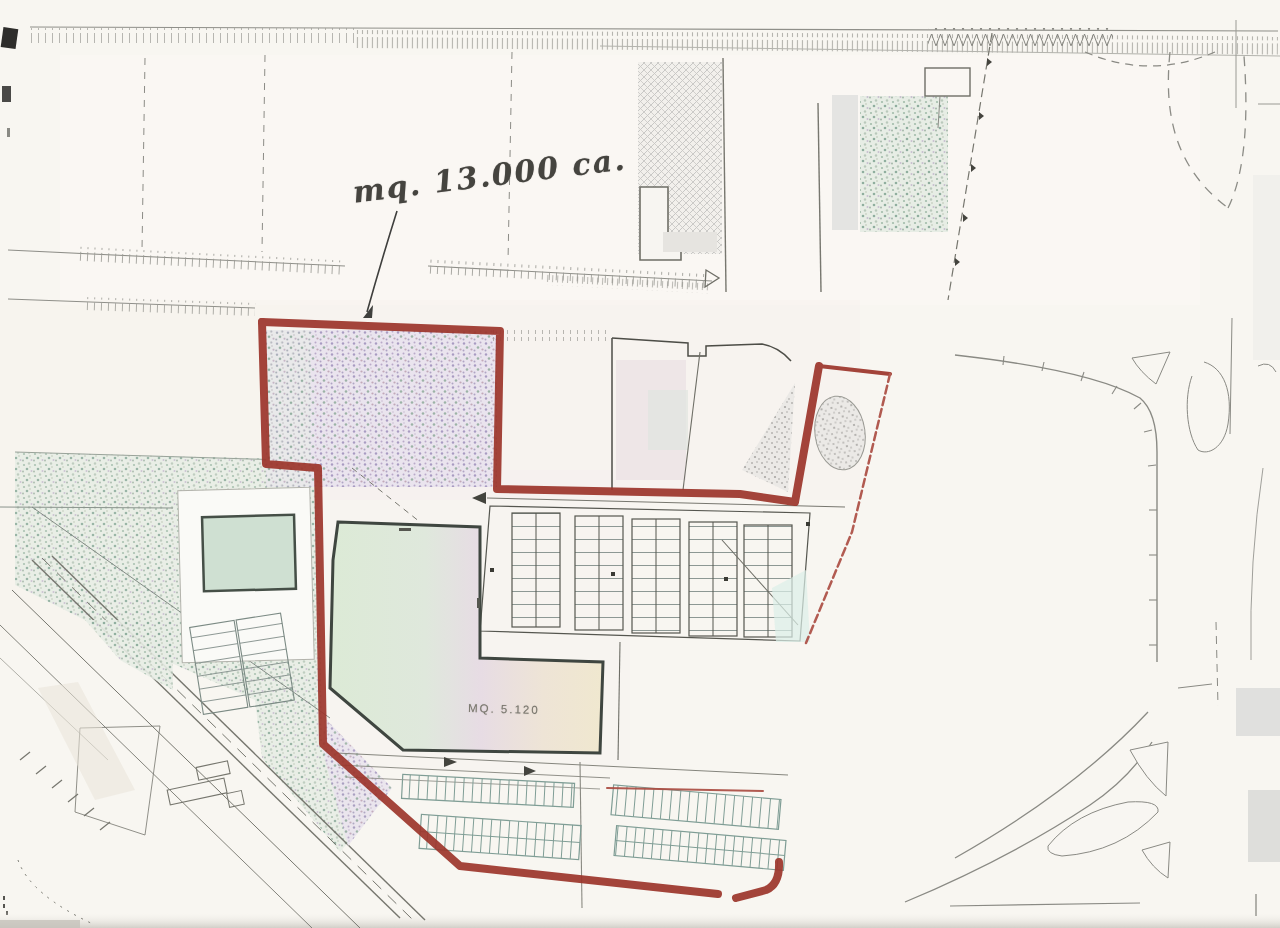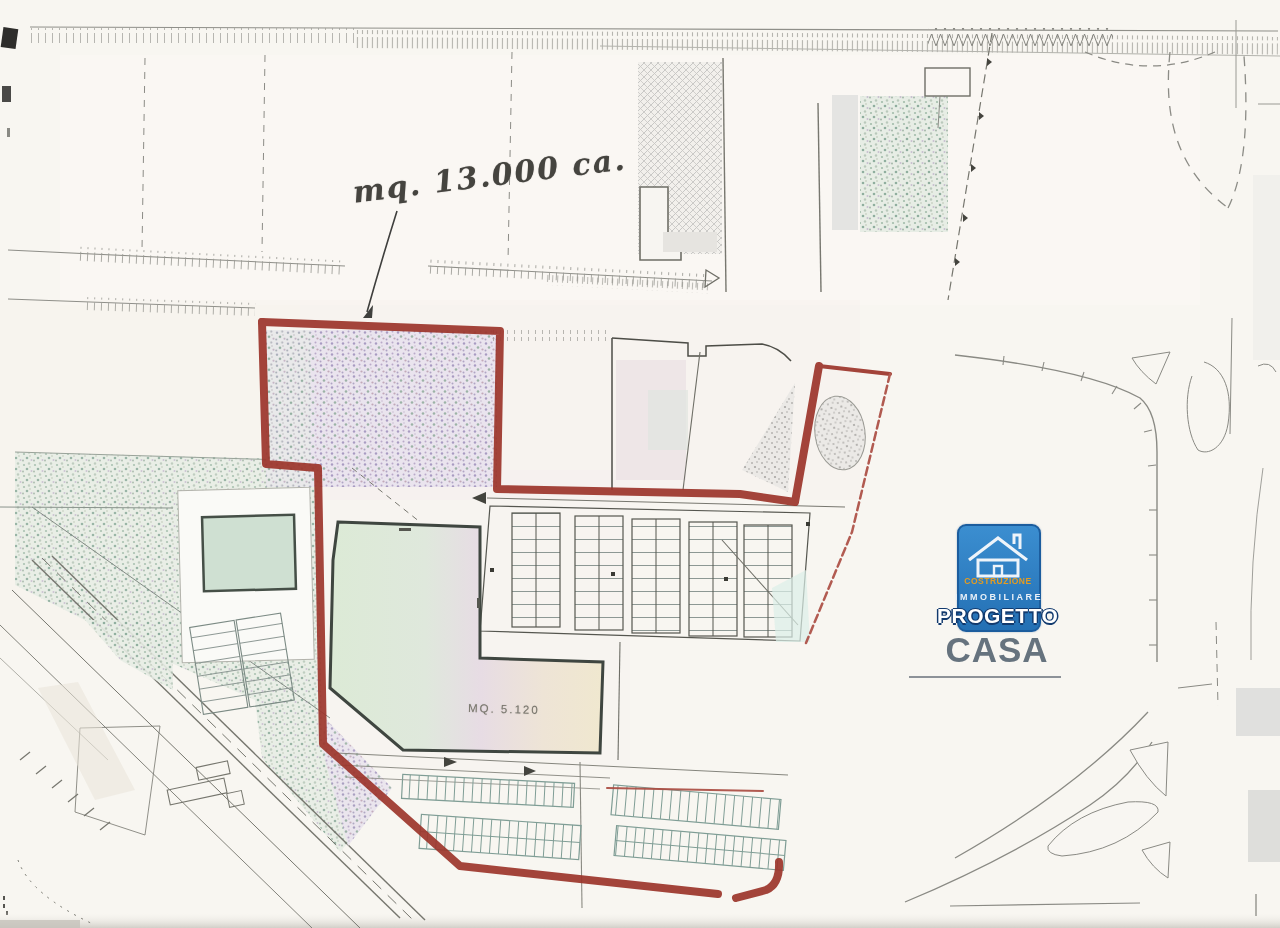--- a/index.html
+++ b/index.html
@@ -333,28 +333,14 @@
   <g>
     <path d="M 397,211 Q 381,262 367,312" stroke="#3f3f3d" stroke-width="1.6" fill="none"></path>
     <polygon points="363,318 373,305 372,318" fill="#3f3f3d"></polygon>
   </g>
 </svg>
 
 <div class="overlay note" style="left:352px;top:158px;">mq. 13.000 ca.</div>
 
 <div class="overlay bldg-label" style="left:468px;top:703px;">MQ. 5.120</div>
 
-<div class="overlay logo" style="left:935px;top:516px;">
-  <div class="box"></div>
-  <svg class="house" viewBox="0 0 66 46">
-    <path d="M4,28 L33,6 L62,28" stroke="#eef4fa" stroke-width="3.2" fill="none"></path>
-    <path d="M49,12 L49,3 L55,3 L55,17" stroke="#eef4fa" stroke-width="3" fill="none"></path>
-    <rect x="13" y="28" width="40" height="16" stroke="#eef4fa" stroke-width="3" fill="none"></rect>
-    <rect x="29" y="34" width="8" height="10" stroke="#eef4fa" stroke-width="2.4" fill="none"></rect>
-  </svg>
-  <div class="l1">COSTRUZIONE</div>
-  <div class="l2">IMMOBILIARE</div>
-  <div class="l3">PROGETTO</div>
-  <div class="l4">CASA</div>
-  <div class="rule"></div>
+
 </div>
 
-</div>
-
 </body></html>

